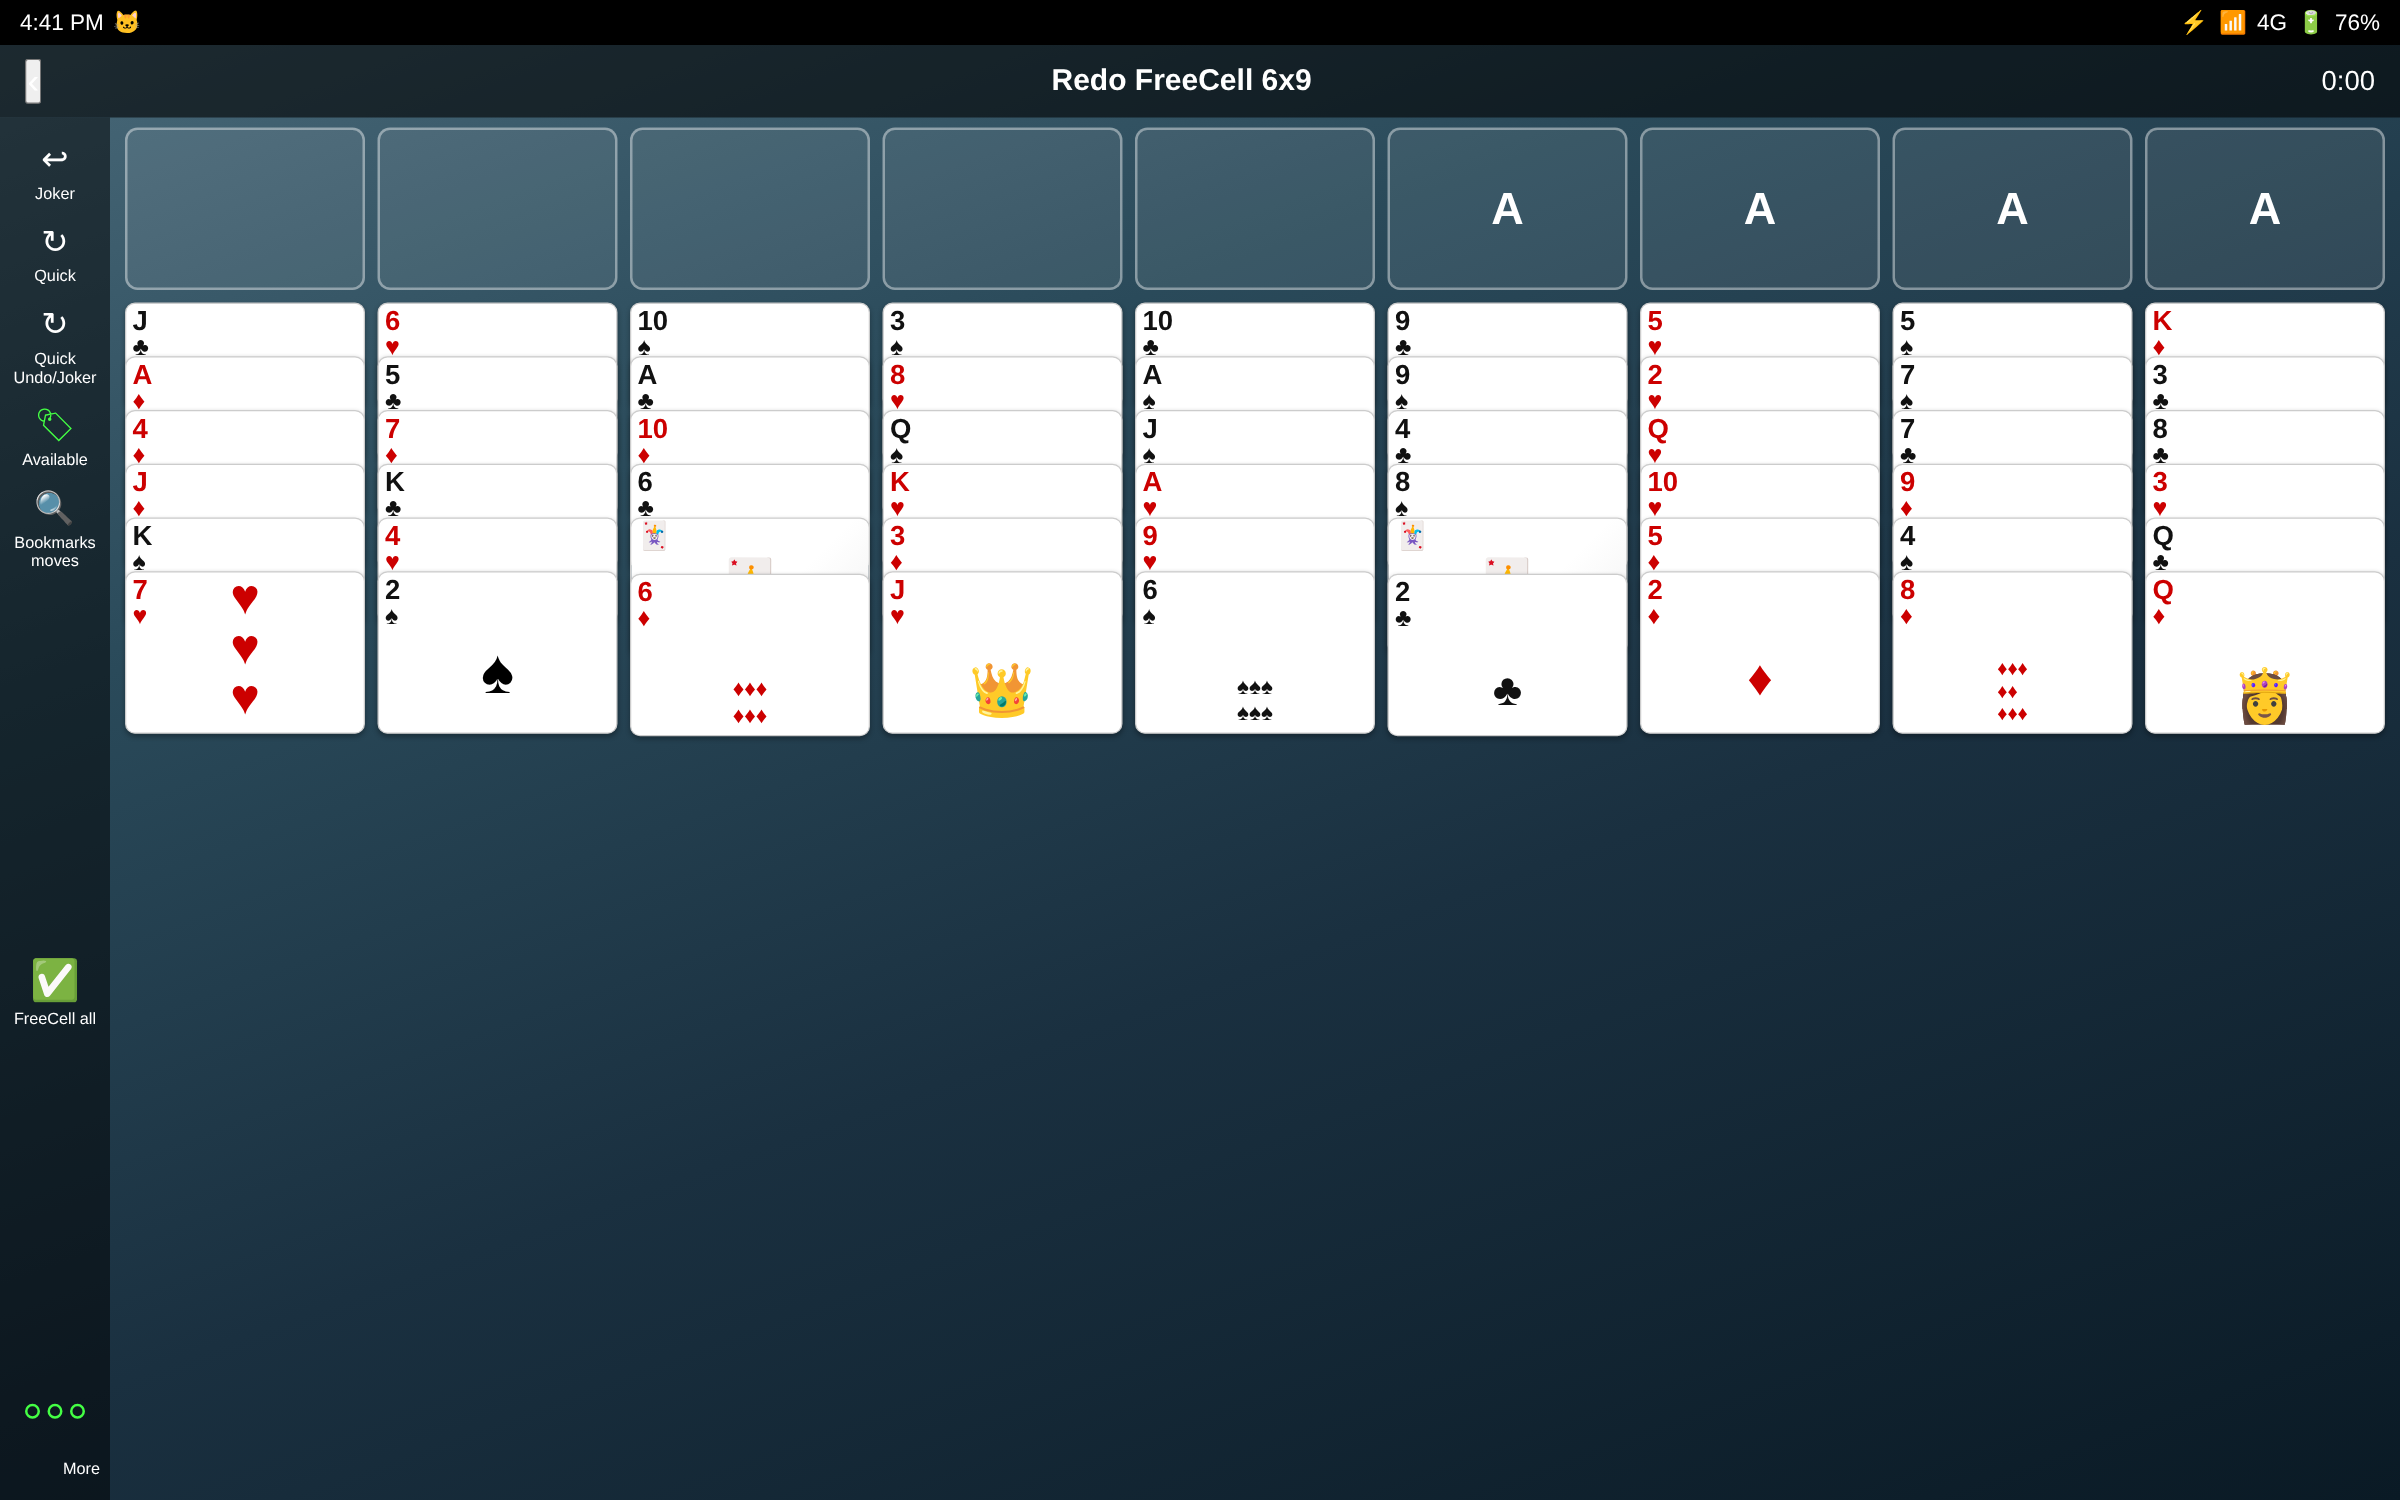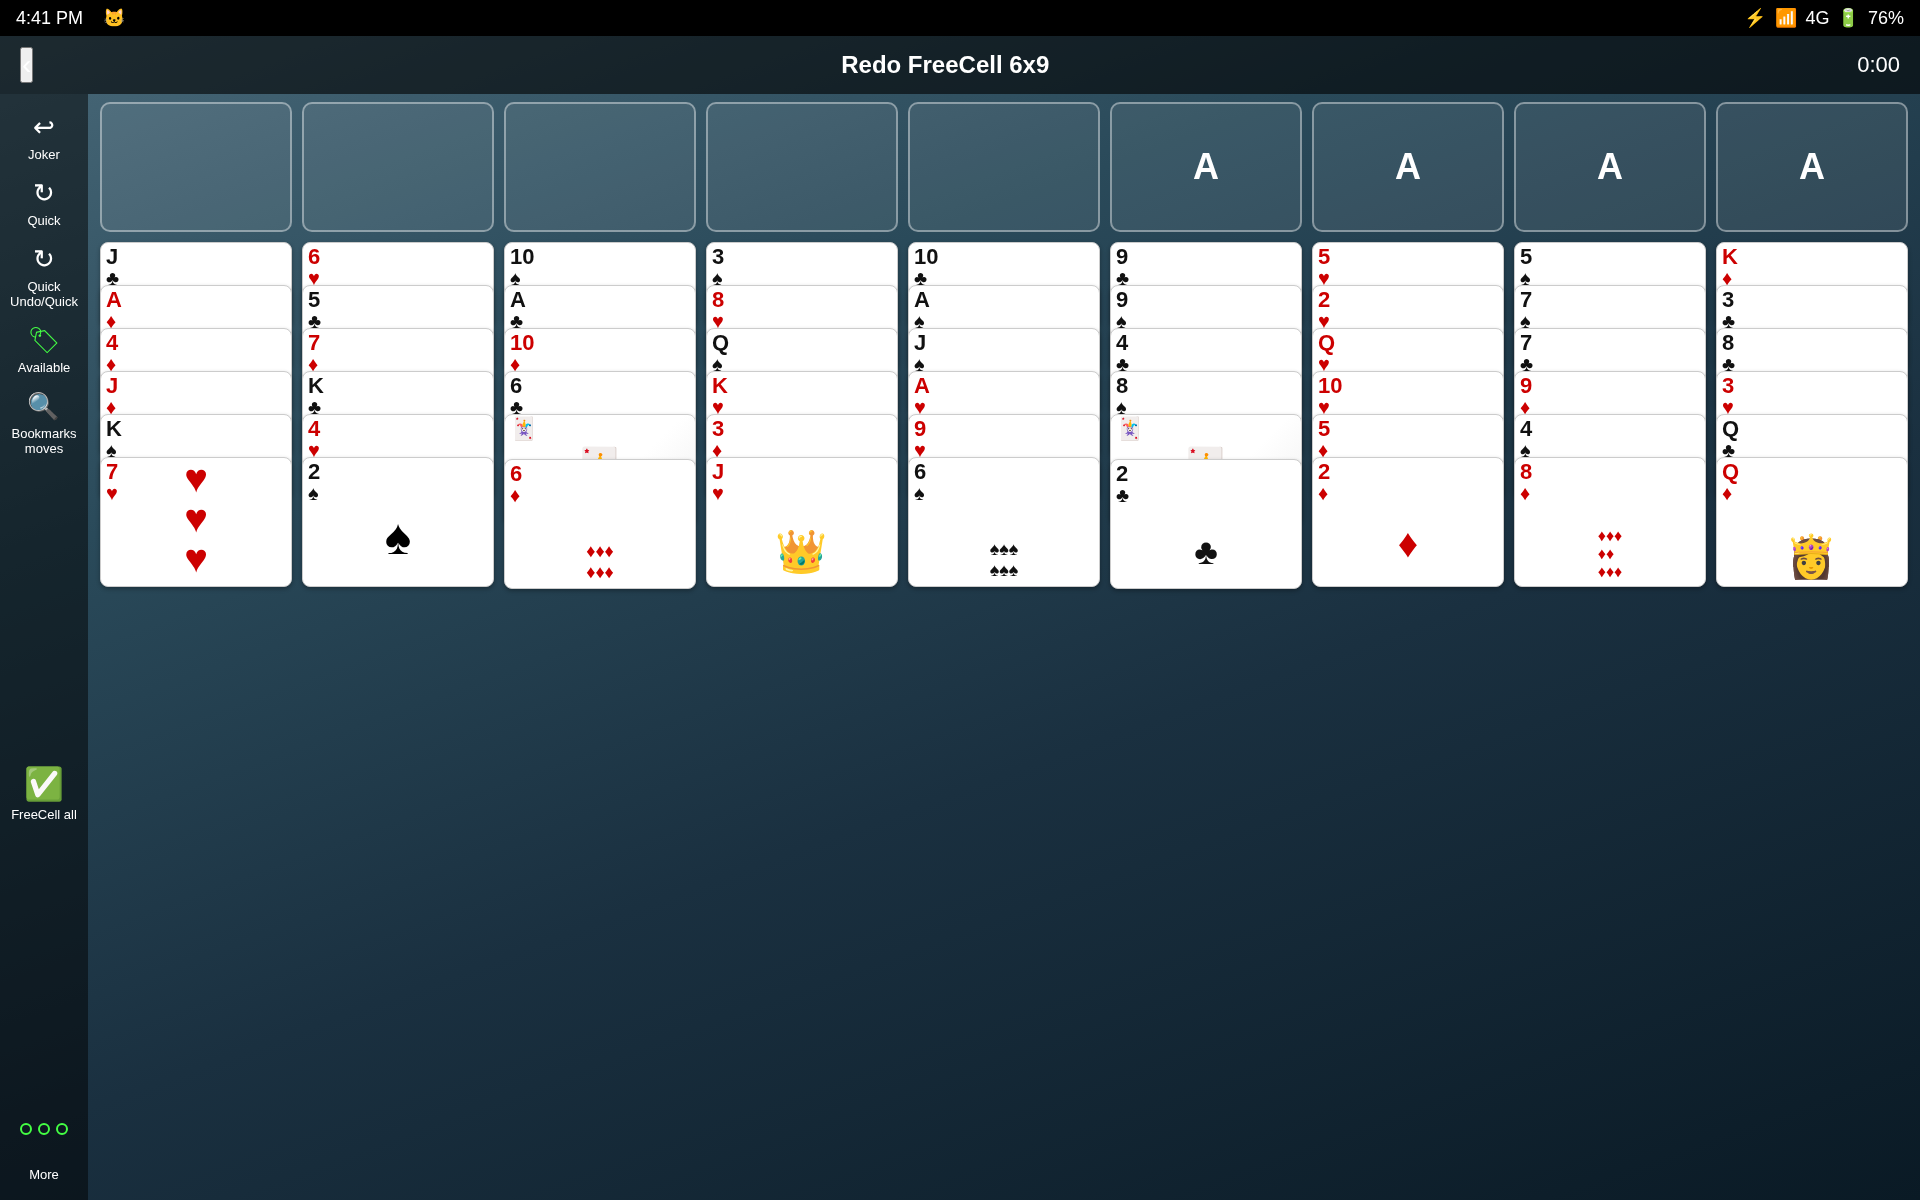--- a/index.html
+++ b/index.html
@@ -27,21 +27,21 @@
       height: 36px;
       background: #000;
       display: flex;
       align-items: center;
       justify-content: space-between;
       padding: 0 16px;
       z-index: 100;
       color: white;
       font-size: 18px;
     }
-    .status-left { display: flex; align-items: center; gap: 20px; }
+    .status-left { display: flex; align-items: center; gap: 8px; }
     .status-right { display: flex; align-items: center; gap: 8px; }
 
     
     .nav-bar {
       position: absolute;
       top: 36px; left: 0; right: 0;
       height: 58px;
       background: rgba(0,0,0,0.6);
       display: flex;
       align-items: center;
@@ -228,21 +228,21 @@
     <span>Joker</span>
   </div>
 
   <div class="sidebar-item">
     <span class="icon">↻</span>
     <span>Quick</span>
   </div>
 
   <div class="sidebar-item">
     <span class="icon">↻</span>
-    <span>Quick Undo/Quick</span>
+    <span>Quick Undo/Joker</span>
   </div>
 
   <div class="sidebar-item green-icon">
     <span class="icon" style="color:#44ff44;">🏷</span>
     <span>Available</span>
   </div>
 
   <div class="sidebar-item">
     <span class="icon">🔍</span>
     <span>Bookmarks moves</span>
@@ -251,21 +251,21 @@
   <div class="sidebar-item green-icon" style="margin-top: auto;">
     <span class="icon" style="color:#44ff44; font-size:32px;">✅</span>
     <span>FreeCell all</span>
   </div>
 
   <div class="sidebar-dots">
     <div class="sidebar-dot"></div>
     <div class="sidebar-dot"></div>
     <div class="sidebar-dot"></div>
   </div>
-  <div class="sidebar-item" style="margin-top:16px;">
+  <div class="sidebar-item" style="margin-top:16px;align-items:flex-end;">
     <span>More</span>
   </div>
 </div>
 
 <div class="game-area">
 
   <div class="top-row">
     <div class="cell"></div>
     <div class="cell"></div>
     <div class="cell"></div>

